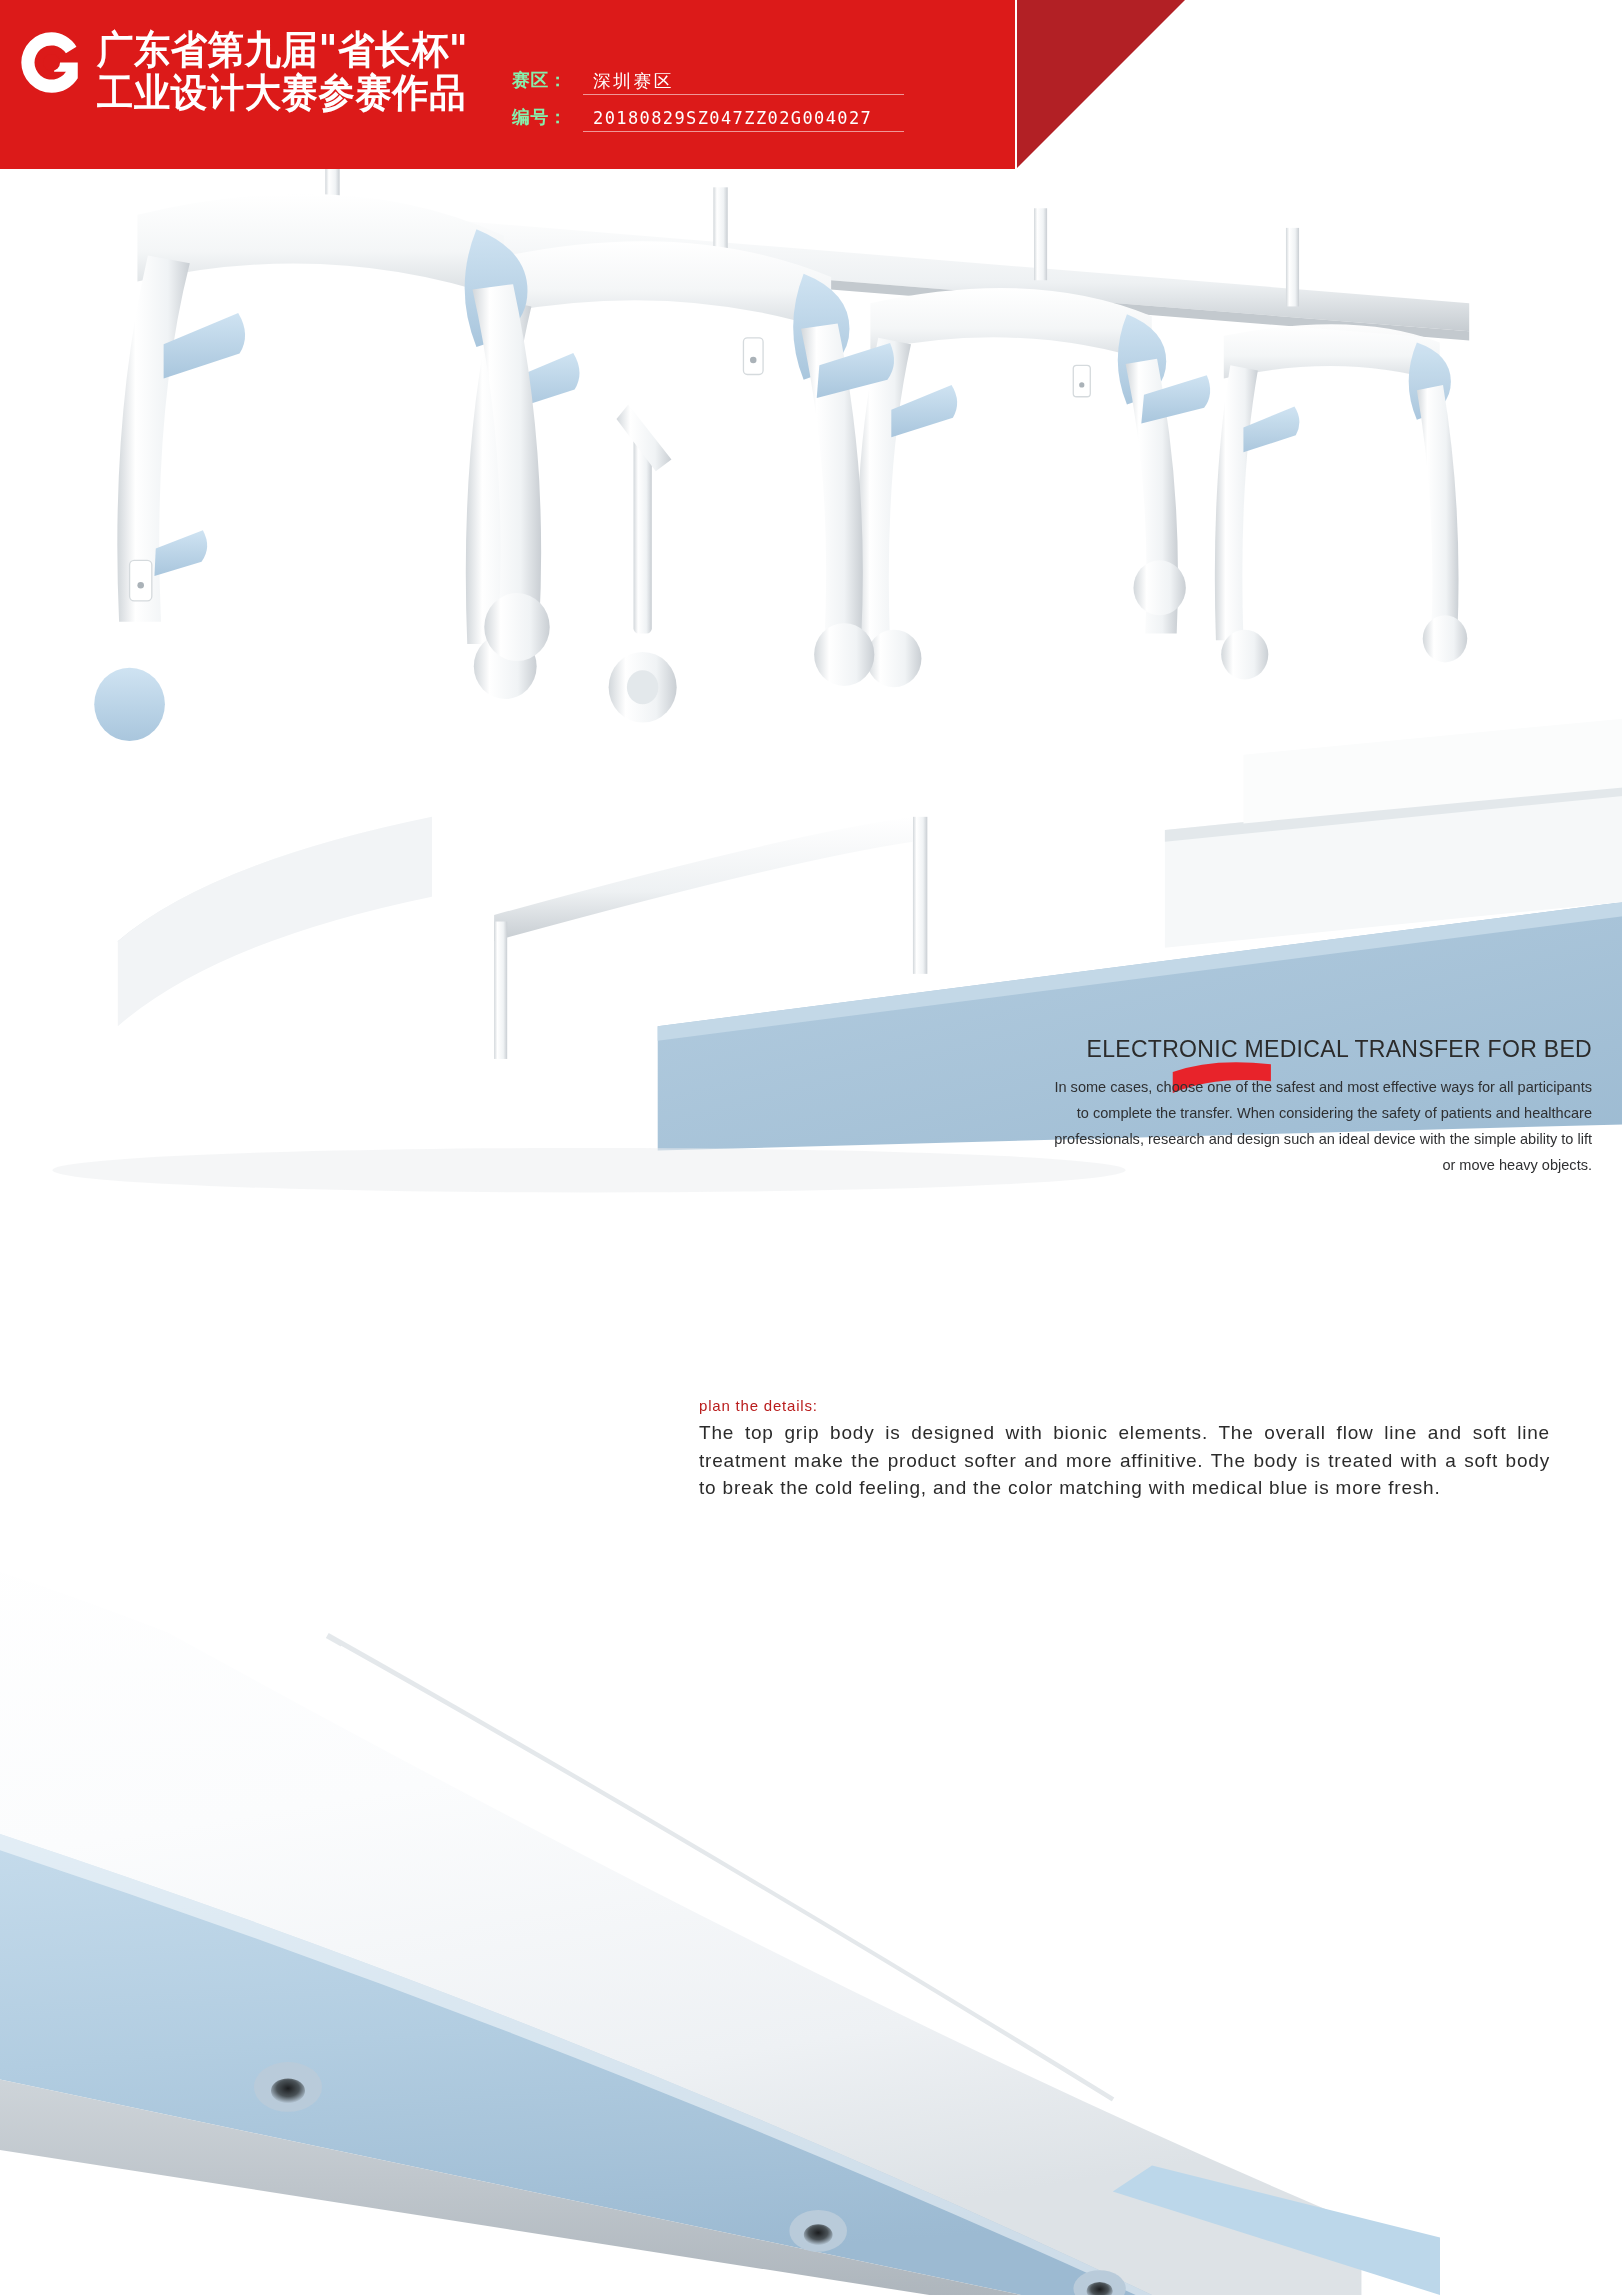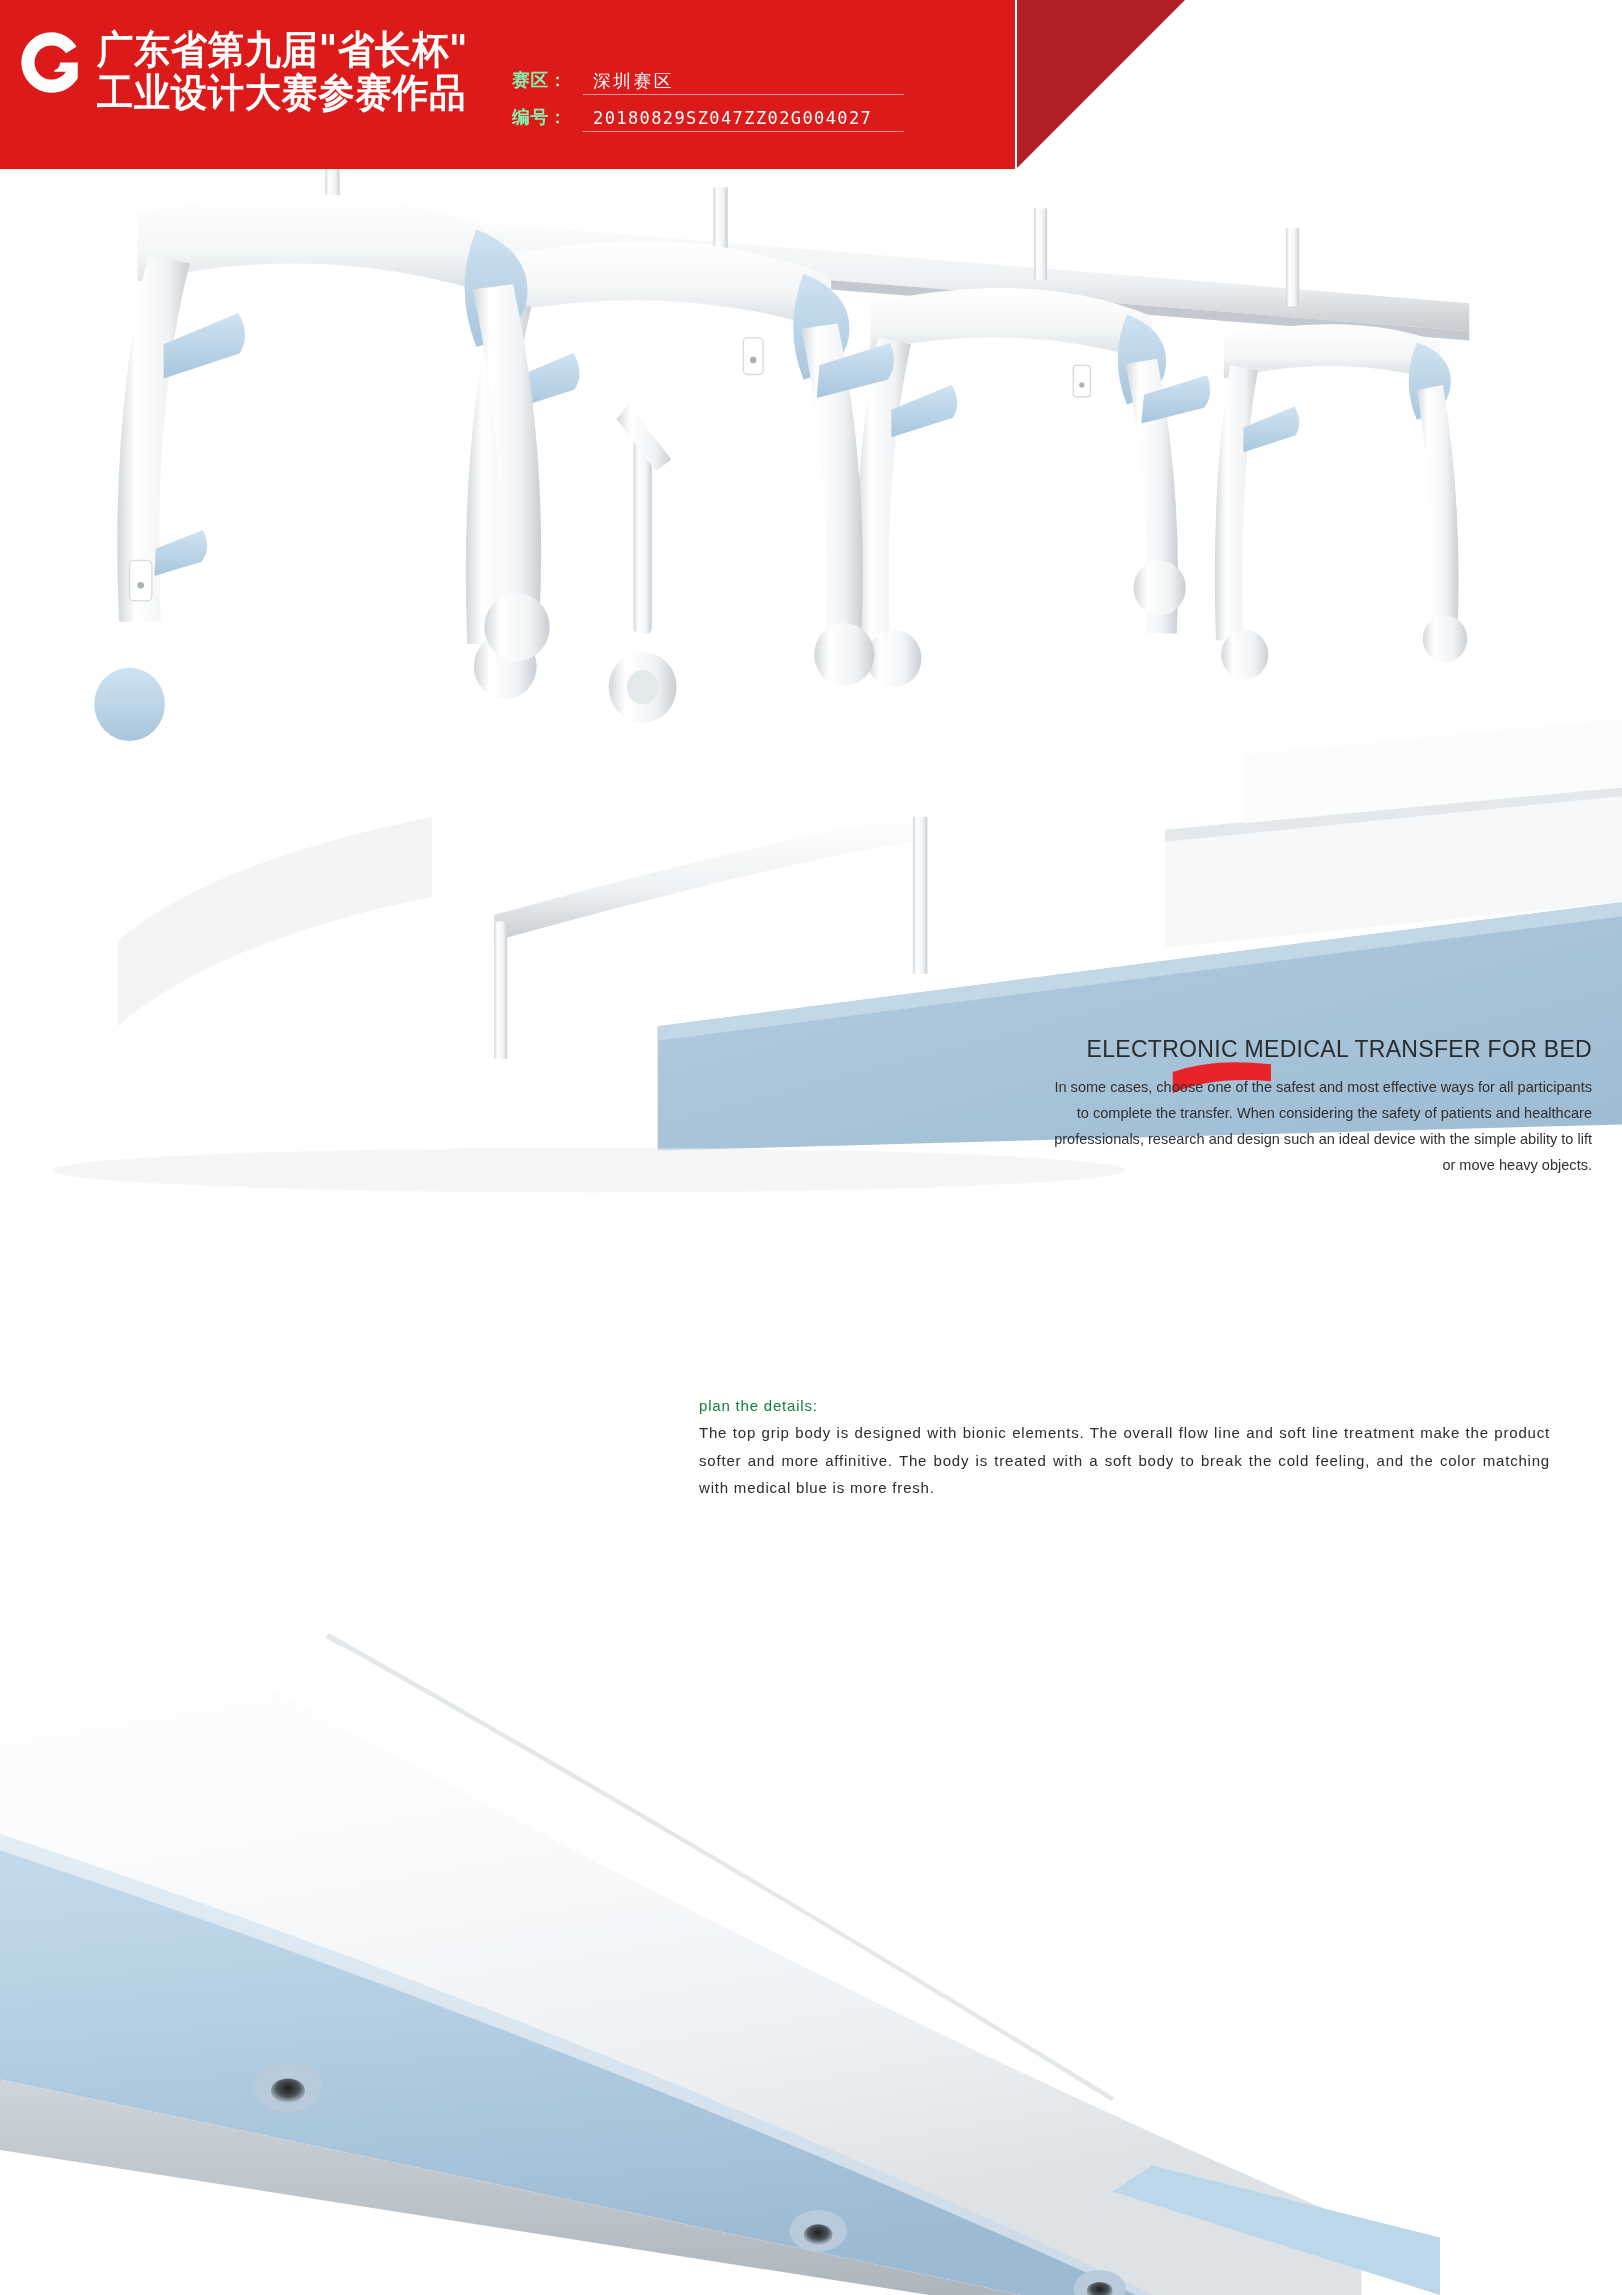--- a/index.html
+++ b/index.html
@@ -96,26 +96,26 @@
     letter-spacing:0.7px;
   }
   .details-cn-body {
     font-size:20px; line-height:33px; color:#1e1e1e;
     font-family:"DejaVu Sans","Liberation Sans",sans-serif;
     letter-spacing:0.3px;
     text-align:justify;
   }
   .details-en-head {
     margin-top:14.4px;
-    font-size:15px; line-height:26px; color:#15803d;
+    font-size:15px; line-height:26px; color:#b91c1c;
     font-family:"Liberation Sans","DejaVu Sans",sans-serif;
     letter-spacing:0.8px;
   }
   .details-en-body {
-    font-size:15px; line-height:27.5px; color:#2b2b2b;
+    font-size:19px; line-height:27.5px; color:#2b2b2b;
     font-family:"Liberation Sans","DejaVu Sans",sans-serif;
     letter-spacing:0.8px;
     text-align:justify;
   }
 
   
   .detail-render {
     position:absolute; left:0; top:1485px; width:1440px; height:810px;
     overflow:hidden;
   }

